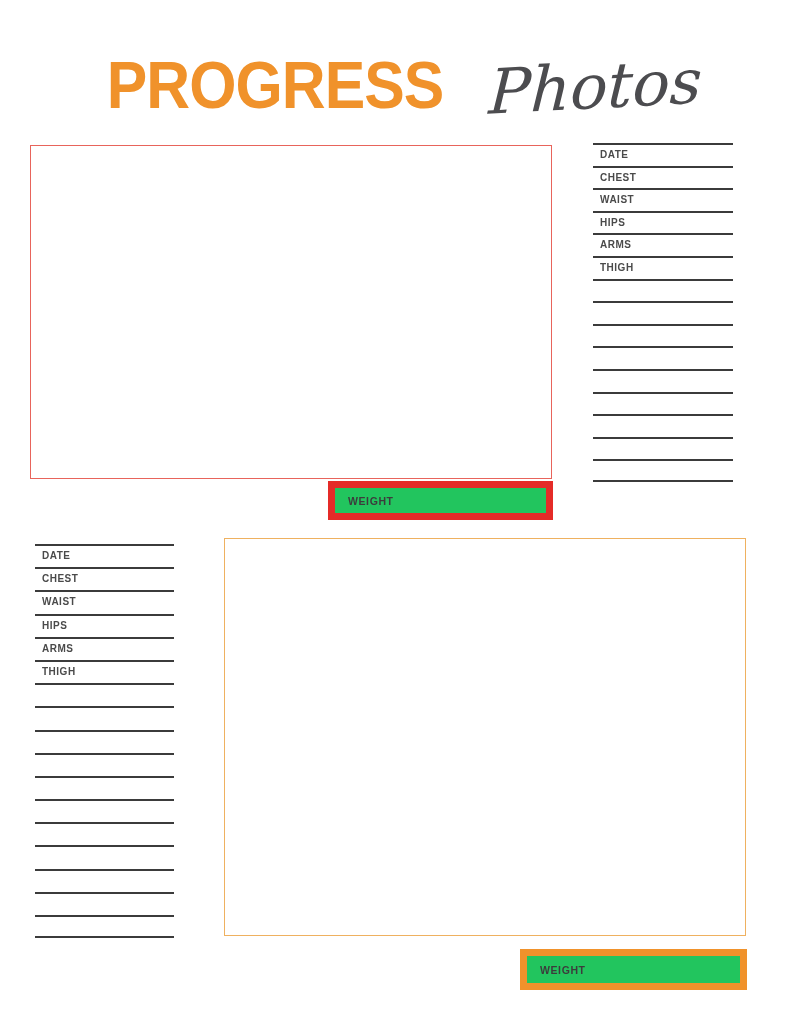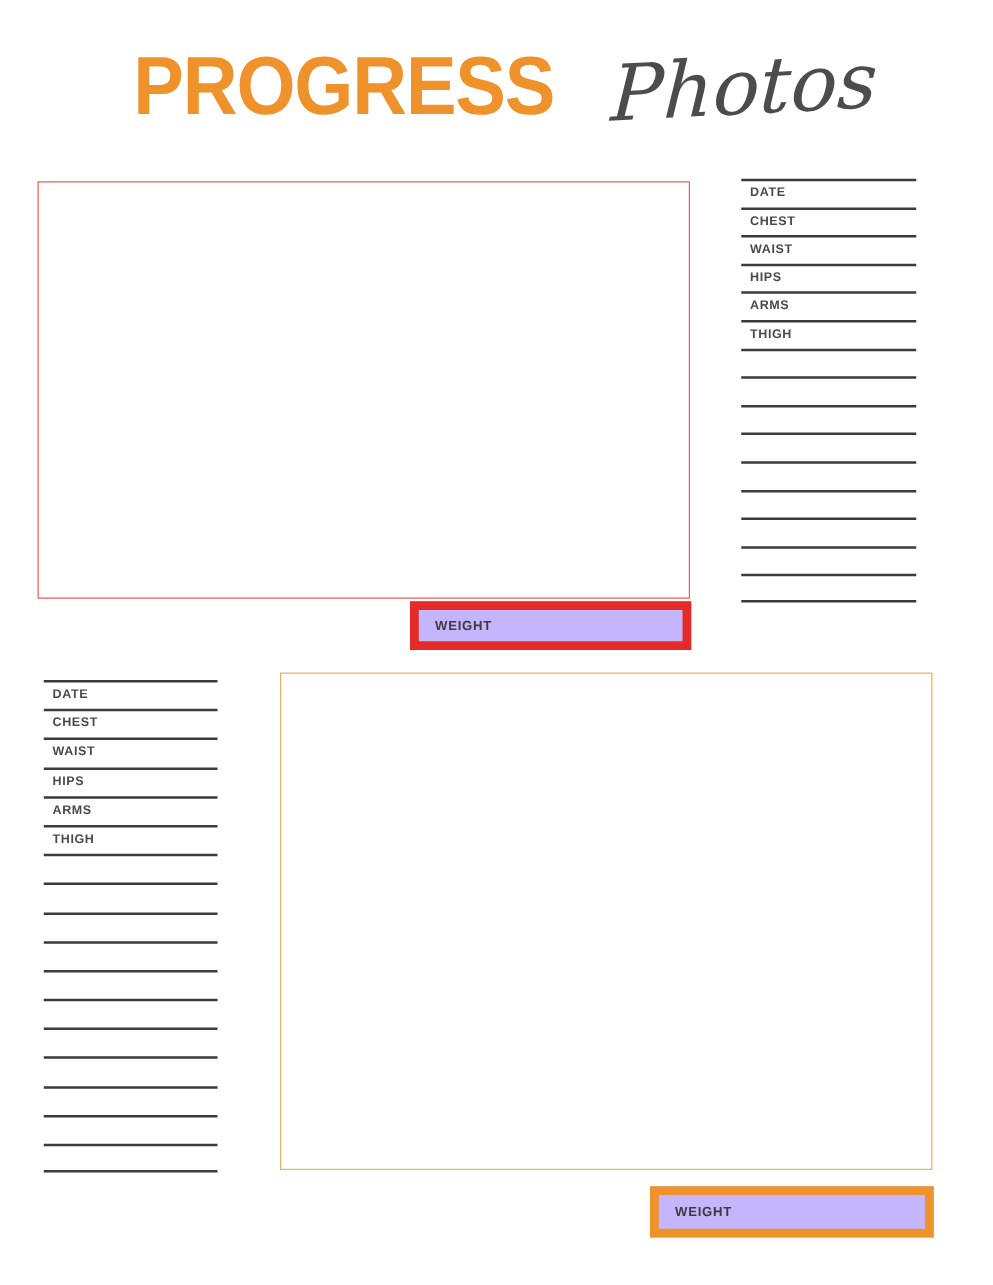--- a/index.html
+++ b/index.html
@@ -17,21 +17,21 @@
   }
 
   
   .title-block {
     position: absolute;
     left: 0;
     top: 18px;
     width: 794px;
     height: 100px;
     display: flex;
-    align-items: center;
+    align-items: flex-end;
     justify-content: center;
   }
   .title-progress {
     font-family: "Liberation Sans Narrow", "Liberation Sans", sans-serif;
     font-weight: bold;
     font-size: 66px;
     letter-spacing: -1px;
     color: #F0922B;
     transform: scaleX(0.92);
     transform-origin: center;
@@ -70,21 +70,21 @@
     top: 538px;
     width: 522px;
     height: 398px;
     border: 1.5px solid #EFB160;
   }
 
   
   .weight-box {
     position: absolute;
     box-sizing: border-box;
-    background: #c4b5fd;
+    background: #22c55e;
     display: flex;
     align-items: center;
   }
   .weight-box.top {
     left: 328px;
     top: 481px;
     width: 225px;
     height: 39px;
     border: 7px solid #E52B28;
   }

